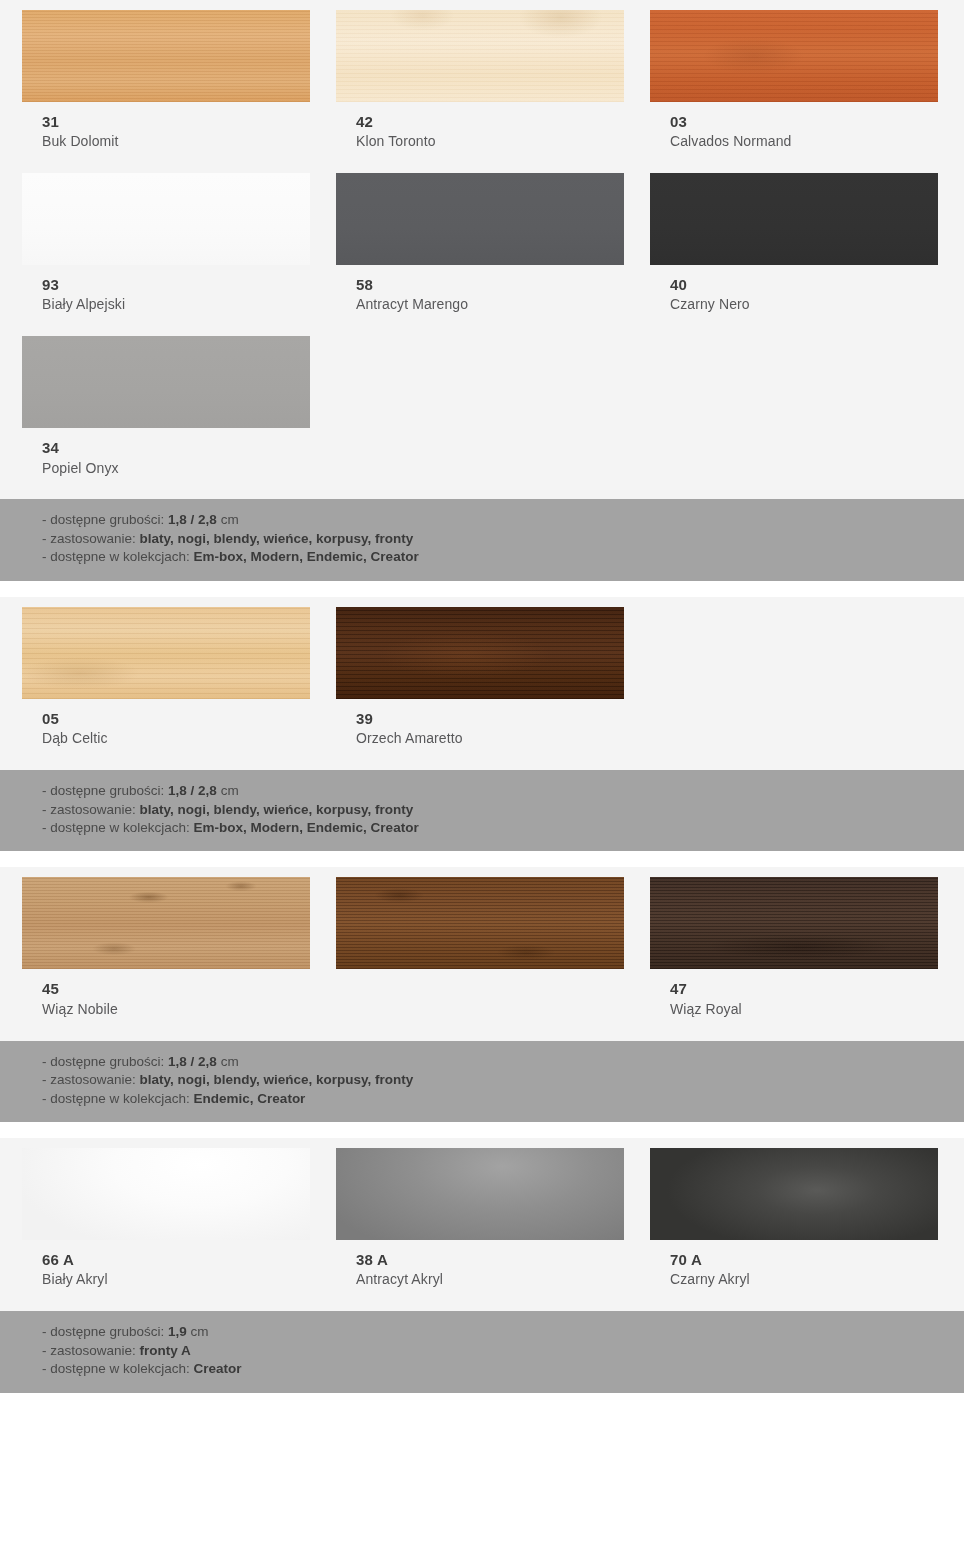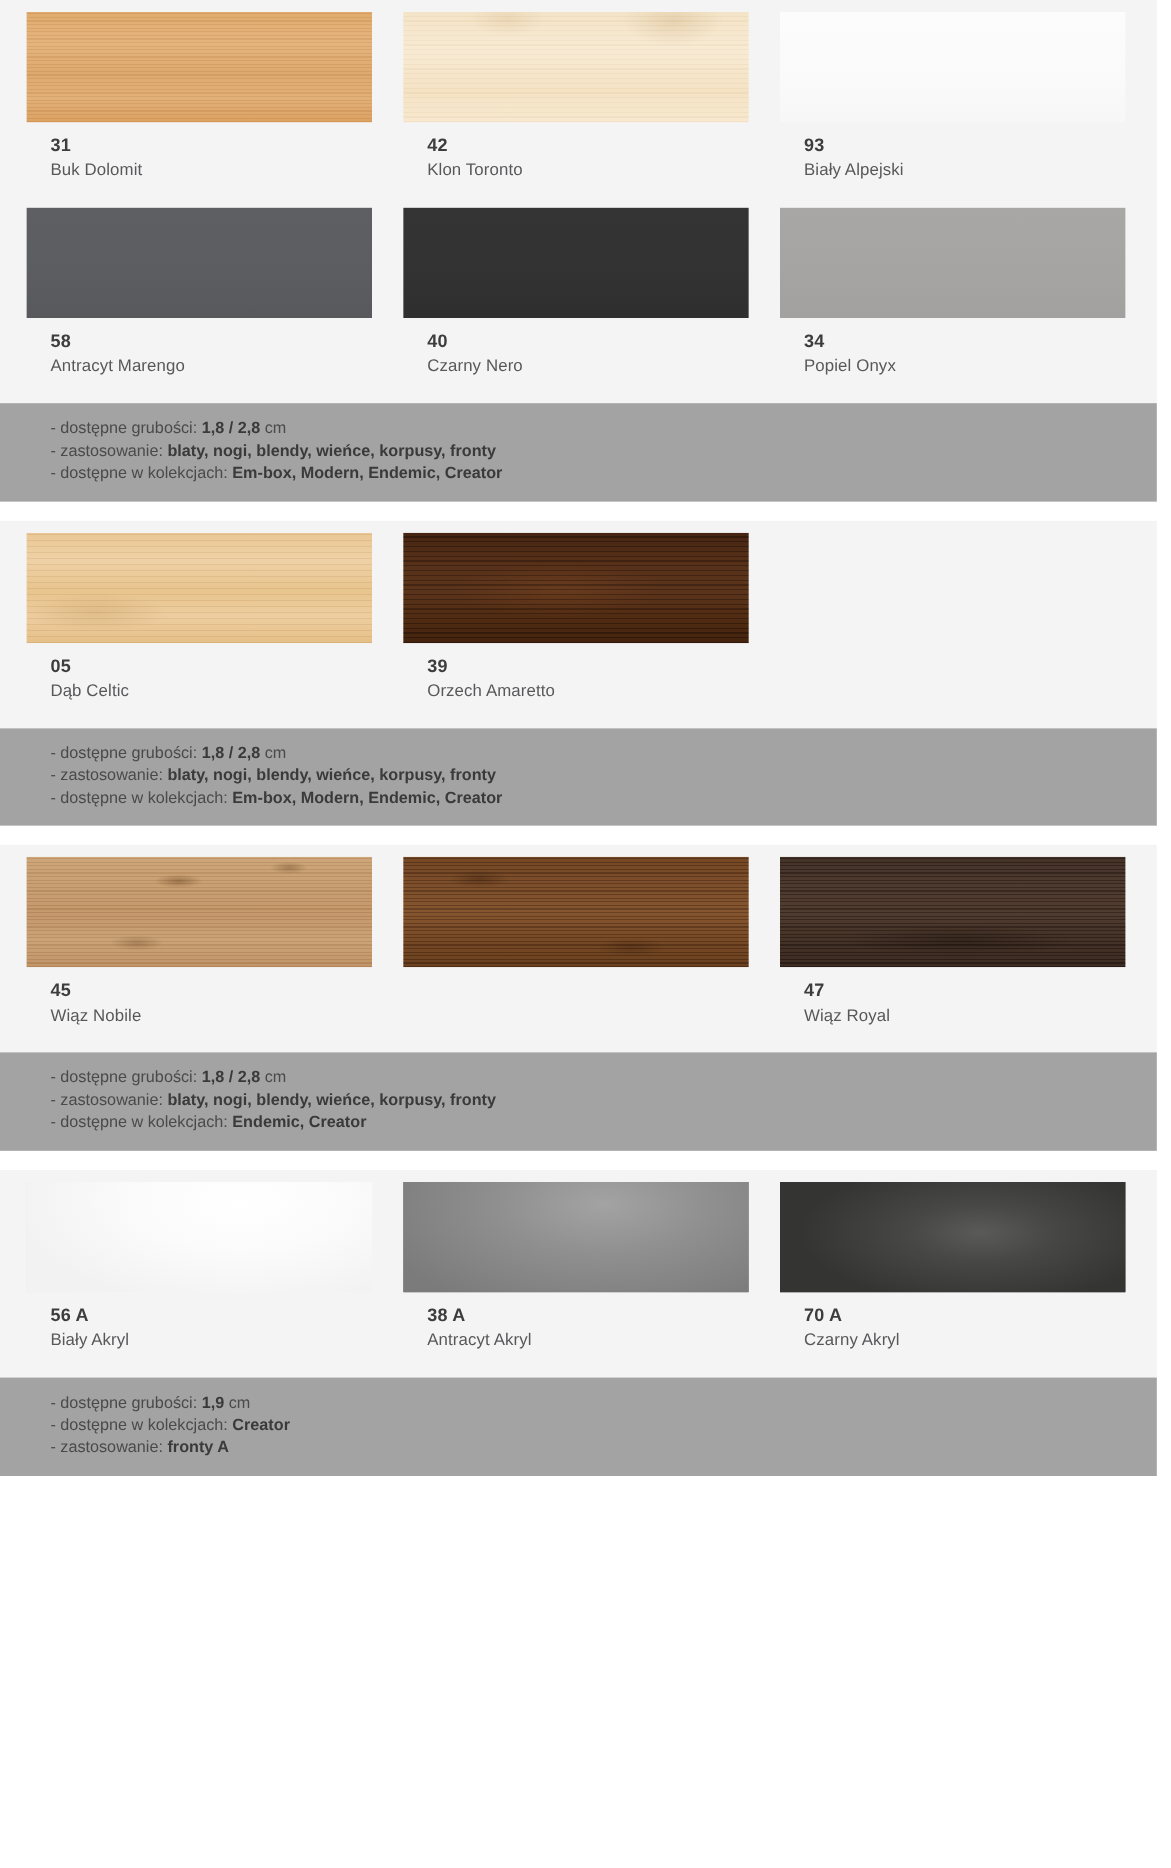--- a/index.html
+++ b/index.html
@@ -200,20 +200,29 @@
           <div class="swatch-tile">
             <div class="tx tx-klon"></div>
           </div>
           <div class="swatch-meta">
             <div class="swatch-code">42</div>
             <div class="swatch-name">Klon Toronto</div>
           </div>
         </div>
         <div class="swatch-cell">
           <div class="swatch-tile">
+            <div class="tx tx-calvados"></div>
+          </div>
+          <div class="swatch-meta">
+            <div class="swatch-code">03</div>
+            <div class="swatch-name">Calvados Normand</div>
+          </div>
+        </div>
+        <div class="swatch-cell">
+          <div class="swatch-tile">
             <div class="tx tx-bialy"></div>
           </div>
           <div class="swatch-meta">
             <div class="swatch-code">93</div>
             <div class="swatch-name">Biały Alpejski</div>
           </div>
         </div>
         <div class="swatch-cell">
           <div class="swatch-tile">
             <div class="tx tx-antracyt"></div>
@@ -307,21 +316,21 @@
         <div class="info-line"><span>- dostępne w kolekcjach: </span><b>Endemic, Creator</b><span></span></div>
       </div>
     </div>
     <div class="section sec-gap" id="section-akryl">
       <div class="swatch-grid">
         <div class="swatch-cell">
           <div class="swatch-tile">
             <div class="tx tx-akryl-bialy"></div>
           </div>
           <div class="swatch-meta">
-            <div class="swatch-code">56 A</div>
+            <div class="swatch-code">66 A</div>
             <div class="swatch-name">Biały Akryl</div>
           </div>
         </div>
         <div class="swatch-cell">
           <div class="swatch-tile">
             <div class="tx tx-akryl-antracyt"></div>
           </div>
           <div class="swatch-meta">
             <div class="swatch-code">38 A</div>
             <div class="swatch-name">Antracyt Akryl</div>
@@ -332,17 +341,17 @@
             <div class="tx tx-akryl-czarny"></div>
           </div>
           <div class="swatch-meta">
             <div class="swatch-code">70 A</div>
             <div class="swatch-name">Czarny Akryl</div>
           </div>
         </div>
       </div>
       <div class="info-block">
         <div class="info-line"><span>- dostępne grubości: </span><b>1,9</b><span> cm</span></div>
+        <div class="info-line"><span>- zastosowanie: </span><b>fronty A</b><span></span></div>
         <div class="info-line"><span>- dostępne w kolekcjach: </span><b>Creator</b><span></span></div>
-        <div class="info-line"><span>- zastosowanie: </span><b>fronty A</b><span></span></div>
       </div>
     </div>
   </div>
 
 </body></html>

